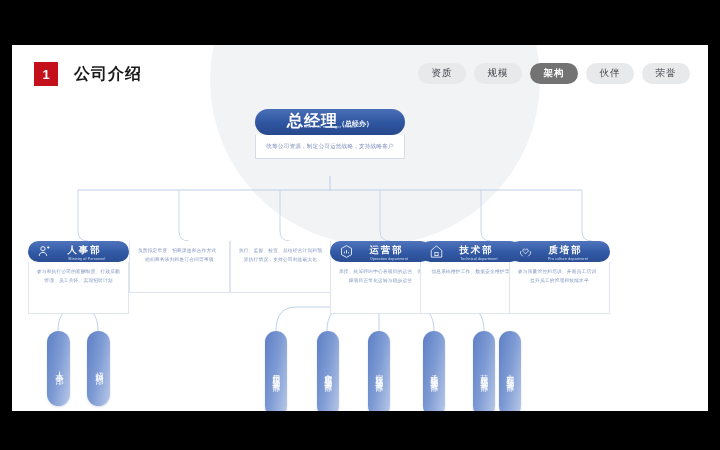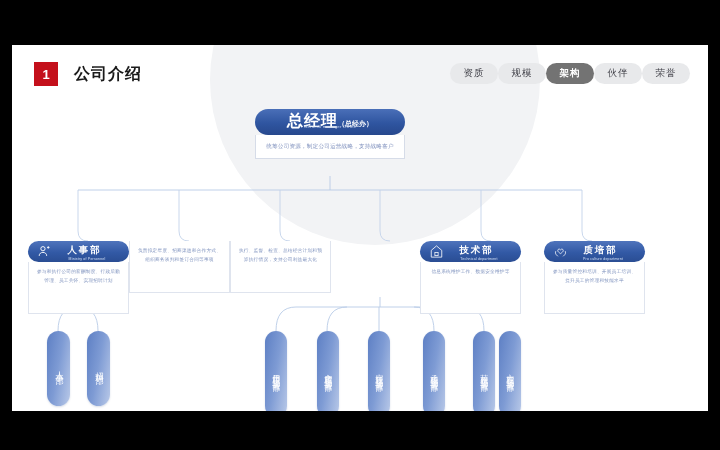--- a/index.html
+++ b/index.html
@@ -17,21 +17,21 @@
   .bg-circle{position:absolute;left:198px;top:-130px;width:330px;height:330px;
              border-radius:50%;background:#f2f3f5;}
 
   
   .hdr{position:absolute;left:22px;top:17px;display:flex;align-items:center;z-index:5;}
   .hdr-num{width:24px;height:24px;background:#c4101b;color:#fff;font-size:13px;font-weight:bold;
            display:flex;align-items:center;justify-content:center;}
   .hdr-title{margin-left:16px;font-size:16px;font-weight:bold;color:#1a1a1a;letter-spacing:1px;}
 
   
-  .tabs{position:absolute;right:18px;top:18px;display:flex;z-index:5;}
+  .tabs{position:absolute;right:18px;top:18px;display:flex;gap:8px;z-index:5;}
   .tab{width:48px;height:21px;border-radius:11px;background:#e8e9eb;color:#3e3e46;
        font-size:9.5px;display:flex;align-items:center;justify-content:center;letter-spacing:1px;}
   .tab.active{background:#737373;color:#fff;font-weight:bold;}
 
   
   svg.wires{position:absolute;left:0;top:0;width:696px;height:366px;z-index:1;}
 
   
   .root{position:absolute;left:243px;top:64px;width:150px;z-index:3;}
   .root-head{height:26px;border-radius:13px;
@@ -148,36 +148,49 @@
         <p>负责拟定年度、招商渠道和合作方式、组织商务谈判和签订合同等事项</p>
       </div>
     </div>
 
     <div class="dept" style="left:218px">
       <div class="dept-body">
         <p>执行、监督、检查、总结经营计划和预算执行情况，支持公司利益最大化</p>
       </div>
     </div>
 
+    <div class="dept" style="left:318px">
+      <div class="dept-head">
+        <svg class="dept-ico" viewBox="0 0 24 24">
+          <path d="M12 2.6 20 7v10l-8 4.4L4 17V7z" fill="none" stroke="#fff" stroke-width="1.3"></path>
+          <path d="M8.6 15v-3M12 15v-5.5M15.4 15v-2" stroke="#fff" stroke-width="1.3"></path>
+        </svg>
+        <span class="dept-cn">运营部</span>
+        <span class="dept-en">Operation department</span>
+      </div>
+      <div class="dept-body">
+        <p>承接、统筹呼叫中心各项目的运营、保障项目正常化运转与稳步运营</p>
+      </div>
+    </div>
 
     <div class="dept" style="left:408px">
       <div class="dept-head">
         <svg class="dept-ico" viewBox="0 0 24 24">
           <path d="M12 3 3.6 10.2V21h16.8V10.2z" fill="none" stroke="#fff" stroke-width="1.3"></path>
           <rect x="9.4" y="13.6" width="5.2" height="5" fill="none" stroke="#fff" stroke-width="1.2"></rect>
         </svg>
         <span class="dept-cn">技术部</span>
         <span class="dept-en">Technical department</span>
       </div>
       <div class="dept-body">
         <p>信息系统维护工作、数据安全维护等</p>
       </div>
     </div>
 
-    <div class="dept" style="left:532px">
+    <div class="dept" style="left:497px">
       <div class="dept-head">
         <svg class="dept-ico" viewBox="0 0 24 24">
           <path d="M12 9.4c-1.1-2-4.4-1.6-4.4 1 0 2 2.7 3.8 4.4 5 1.7-1.2 4.4-3 4.4-5 0-2.6-3.3-3-4.4-1z" fill="none" stroke="#fff" stroke-width="1.2"></path>
           <path d="M4.4 11.5c-.8 1.6-.6 4 .8 5.6l2.6 2.6M19.6 11.5c.8 1.6.6 4-.8 5.6L16.2 19.7" fill="none" stroke="#fff" stroke-width="1.2"></path>
         </svg>
         <span class="dept-cn">质培部</span>
         <span class="dept-en">Pro culture department</span>
       </div>
       <div class="dept-body">
         <p>参与质量管控和培训、开展员工培训、提升员工的管理和技能水平</p>

